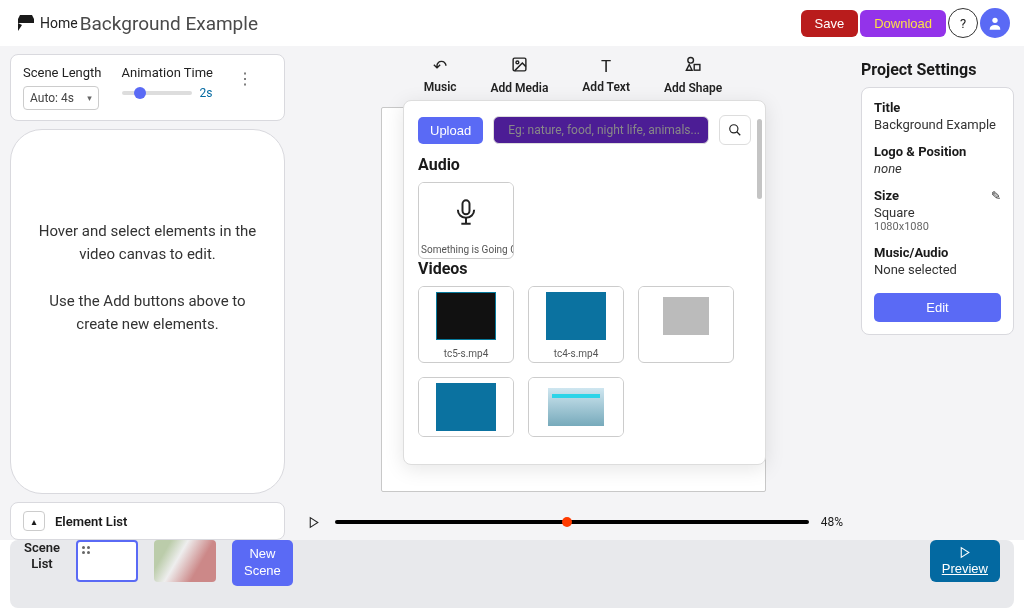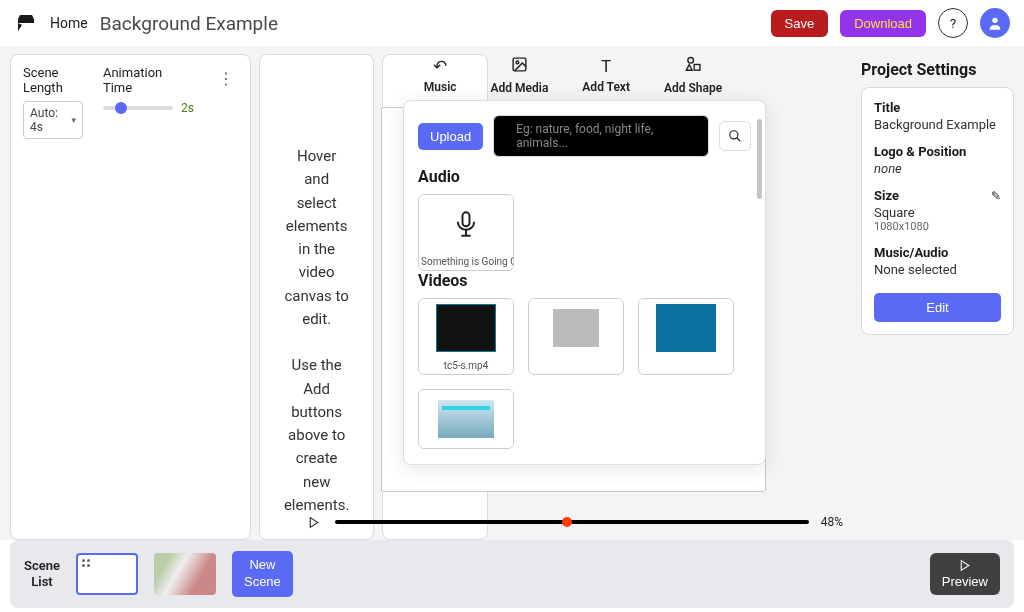--- a/index.html
+++ b/index.html
@@ -1,59 +1,59 @@
 <!DOCTYPE html>
 <html><head>
 <meta charset="utf-8">
 <style>
 * { box-sizing: border-box; margin: 0; padding: 0; }
 body { font-family: -apple-system, BlinkMacSystemFont, "Segoe UI", Roboto, sans-serif; background: #fff; color: #1a1a1a; font-size: 13px; width: 1024px; height: 612px; overflow: hidden; }
-.topbar { display:flex; align-items:center; padding:8px 14px; gap:12px; border-bottom:0px solid #eee; }
+.topbar { display:flex; align-items:center; padding:8px 14px; gap:2px; border-bottom:0px solid #eee; }
 .logo-icon { width:24px; height:24px; display:flex; align-items:center; justify-content:center; }
 .page-title { font-size:19px; color:#4a4a4a; }
 .home-link { font-size:14px; color:#222; }
 .topbar .grow { flex:1; }
 .btn { border:none; border-radius:6px; padding:6px 14px; font-size:13px; cursor:pointer; }
 .btn-save { background:#b91c1c; color:#fff; }
 .btn-download { background:#9333ea; color:#fde047; }
 .icon-circle { width:30px; height:30px; border-radius:50%; display:flex; align-items:center; justify-content:center; }
 .help-circle { border:1.5px solid #333; }
 .avatar-circle { background:#5a6af5; color:#fff; }
 
 .main { display:flex; padding:0 10px; gap:10px; height:494px; background:#f4f4f6; }
-.left-col { width:275px; display:flex; flex-direction:row; gap:8px; padding-top:8px; }
+.left-col { width:275px; display:flex; flex-direction:column; gap:8px; padding-top:8px; }
 .card { background:#fff; border:1px solid #d9d9de; border-radius:8px; }
 .scene-card { padding:10px 12px; display:flex; gap:20px; align-items:flex-start; }
 .field-lbl { font-size:13px; color:#222; margin-bottom:6px; }
 .dropdown { border:1px solid #ccc; border-radius:4px; padding:4px 24px 4px 6px; font-size:12px; color:#444; position:relative; background:#fff; display:inline-flex; align-items:center; cursor:pointer; }
 .dropdown::after { content:"▾"; position:absolute; right:6px; font-size:9px; color:#666; }
 .slider-wrap { display:flex; align-items:center; gap:8px; }
 .slider-track { width:70px; height:4px; background:#ddd; border-radius:2px; position:relative; }
 .slider-thumb { width:12px; height:12px; border-radius:50%; background:#5a6af5; position:absolute; top:-4px; left:12px; }
 .kebab { font-size:16px; color:#666; cursor:pointer; padding:4px; }
-.canvas-hint { flex:1; padding:90px 24px; text-align:center; color:#333; font-size:15px; line-height:1.55; }
+.canvas-hint { flex:1; padding:90px 24px; text-align:center; color:#333; font-size:15px; line-height:1.55;border-radius:32px; }
 .elist { padding:8px 12px; display:flex; align-items:center; gap:10px; }
 .elist-chevron { border:1px solid #ccc; border-radius:4px; width:22px; height:20px; display:flex; align-items:center; justify-content:center; font-size:10px; cursor:pointer; }
 
 .center-col { flex:1; display:flex; flex-direction:column; position:relative; padding-top:4px; }
 .toolbar { display:flex; gap:34px; justify-content:center; padding:6px 0 4px 0; }
 .tool { display:flex; flex-direction:column; align-items:center; gap:4px; cursor:pointer; font-size:12px; font-weight:600; color:#222; }
 .tool-icon { font-size:17px; font-weight:normal; }
 .canvas-area { flex:1; display:flex; justify-content:center; padding:8px 0; }
 .canvas { width:385px; height:385px; background:#fff; border:1px solid #c8c8c8; border-radius:2px; }
 .timeline { display:flex; align-items:center; gap:12px; padding:6px 8px 8px 8px; }
 .play-btn { width:20px; height:20px; display:flex; align-items:center; justify-content:center; cursor:pointer; font-size:13px; }
 .track { flex:1; height:4px; background:#000; border-radius:2px; position:relative; }
 .track-thumb { width:10px; height:10px; border-radius:50%; background:#ff3b00; position:absolute; top:-3px; }
 .time-pct { font-size:12px; }
 
 .media-popover { position:absolute; top:54px; left:108px; width:363px; background:#fff; border:1px solid #ddd; border-radius:8px; box-shadow:0 4px 20px rgba(0,0,0,0.1); padding:14px 14px 0 14px; overflow:hidden; height:365px; }
 .media-top { display:flex; gap:10px; align-items:center; margin-bottom:10px; }
 .upload-btn { background:#5a6af5; color:#fff; border:none; border-radius:5px; padding:6px 12px; font-size:13px; cursor:pointer; }
-.search-in { flex:1; border:1px solid #ddd; background:#000000; border-radius:6px; padding:6px 22px; font-size:12px; color:#888; }
+.search-in { flex:1; border:1px solid #ddd; background:#4c1d95; border-radius:6px; padding:6px 8px; font-size:12px; color:#888;text-align:right; }
 .srch-btn { width:32px; height:30px; border:1px solid #ddd; border-radius:6px; background:#fff; display:flex; align-items:center; justify-content:center; cursor:pointer; }
 .sec-h { font-size:16px; font-weight:700; margin:4px 0 8px 0; }
 .media-grid { display:flex; gap:14px; flex-wrap:wrap; }
 .media-item { width:96px; border:1px solid #ccc; border-radius:6px; overflow:hidden; cursor:pointer; }
 .media-thumb { height:58px; display:flex; align-items:center; justify-content:center; background:#fff; }
 .media-lbl { font-size:10px; color:#555; text-align:center; padding:3px 2px; white-space:nowrap; overflow:hidden; border-top:0px solid #eee; }
 .mic-svg { width:28px; height:28px; }
 .vthumb { height:48px; width:60px; }
 .vblack { background:#111;border:1px solid #077a9c; }
 .vteal { background:#0b72a0; }
@@ -64,27 +64,27 @@
 .ps-card { padding:12px; }
 .ps-field { margin-bottom:12px; }
 .ps-lbl { font-weight:700; font-size:13px; }
 .ps-val { font-size:13px; color:#333; margin-top:2px; }
 .ps-sub { font-size:11px; color:#666; }
 .ps-italic { font-style:italic; }
 .edit-btn { width:100%; background:#5a6af5; color:#fff; border:none; border-radius:5px; padding:7px 0; font-size:13px; cursor:pointer; margin-top:4px; }
 .sz-row { display:flex; justify-content:space-between; align-items:center; }
 .pencil { font-size:12px; cursor:pointer; }
 
-.bottombar { height:68px; background:#e8e9ec; margin:0 10px 6px 10px; border-radius:8px; display:flex; align-items:center; padding:0 14px; gap:16px; }
+.bottombar { height:68px; background:#e8e9ec; margin:0 10px 6px 10px; border-radius:8px; display:flex; align-items:flex-start; padding:0 14px; gap:16px; }
 .sl-lbl { font-size:13px; font-weight:600; color:#222; text-align:center; line-height:1.2; }
 .scene-thumb { width:62px; height:42px; border:2px solid #5a6af5; border-radius:4px; background:#fff; display:flex; align-items:flex-start; justify-content:flex-start; padding:4px; cursor:pointer; }
 .scene-thumb2 { width:62px; height:42px; border-radius:4px; background:linear-gradient(120deg,#bca 20%,#eee 40%,#c88 70%); cursor:pointer; }
 .new-scene { background:#5a6af5; color:#fff; border:none; border-radius:5px; padding:6px 12px; font-size:13px; cursor:pointer; line-height:1.3; }
 .bottombar .grow2 { flex:1; }
-.preview-btn { background:#404040; color:#fff; border:none; border-radius:6px; padding:6px 12px; font-size:13px; cursor:pointer; display:flex; flex-direction:column; align-items:center; gap:2px; }
+.preview-btn { background:#0369a1; color:#fff; border:none; border-radius:6px; padding:6px 12px; font-size:13px; cursor:pointer; display:flex; flex-direction:column; align-items:center; gap:2px;text-decoration:underline; }
 .dots4 { display:grid; grid-template-columns:repeat(2,3px); gap:2px; }
 .dots4 span { width:3px; height:3px; background:#666; border-radius:50%; }
 .thumb-img { width:44px;height:30px;background:linear-gradient(#dfe3ef,#eef); display:flex;align-items:center;justify-content:center;}
 .thumb-inner { width:20px;height:14px;background:#2a8da5; }
 .thumb-surf { width:56px;height:38px;background:linear-gradient(#cfe6f0,#7ab); position:relative;}
 .thumb-surf::before { content:""; position:absolute; top:6px; left:4px; right:4px; height:4px; background:#2dd4e8; }
 .thumb-int { width:46px;height:38px;background:#bbb; }
 </style>
 </head>
 <body>
@@ -116,21 +116,21 @@
       <div>
         <div class="field-lbl">Scene Length</div>
         <div class="dropdown">Auto: 4s</div>
       </div>
       <div>
         <div class="field-lbl">Animation Time</div>
         <div class="slider-wrap">
           <div class="slider-track">
               <div class="slider-thumb"></div>
             </div>
-          <span style="font-size:12px;color:#4d7c0f;">2s</span>
+          <span style="font-size:12px;color:#0369a1;">2s</span>
         </div>
       </div>
       <div class="kebab">⋮</div>
     </div>
 
     <div class="card canvas-hint">
       <p>Hover and select elements in the video canvas to edit.</p>
       <br>
       <p>Use the Add buttons above to create new elements.</p>
     </div>
@@ -203,20 +203,26 @@
           <div class="media-lbl">Something is Going On</div>
         </div>
       </div>
       <div class="sec-h" style="margin-top:0;">Videos</div>
       <div class="media-grid">
         <div class="media-item">
           <div class="media-thumb">
               <div class="vthumb vblack"></div>
             </div>
           <div class="media-lbl">tc5-s.mp4</div>
+        </div>
+        <div class="media-item">
+          <div class="media-thumb">
+              <div class="vthumb vteal"></div>
+            </div>
+          <div class="media-lbl">tc4-s.mp4</div>
         </div>
         <div class="media-item">
           <div class="media-thumb">
               <div class="thumb-int"></div>
             </div>
         </div>
         <div class="media-item">
           <div class="media-thumb">
               <div class="vthumb vteal"></div>
             </div>

